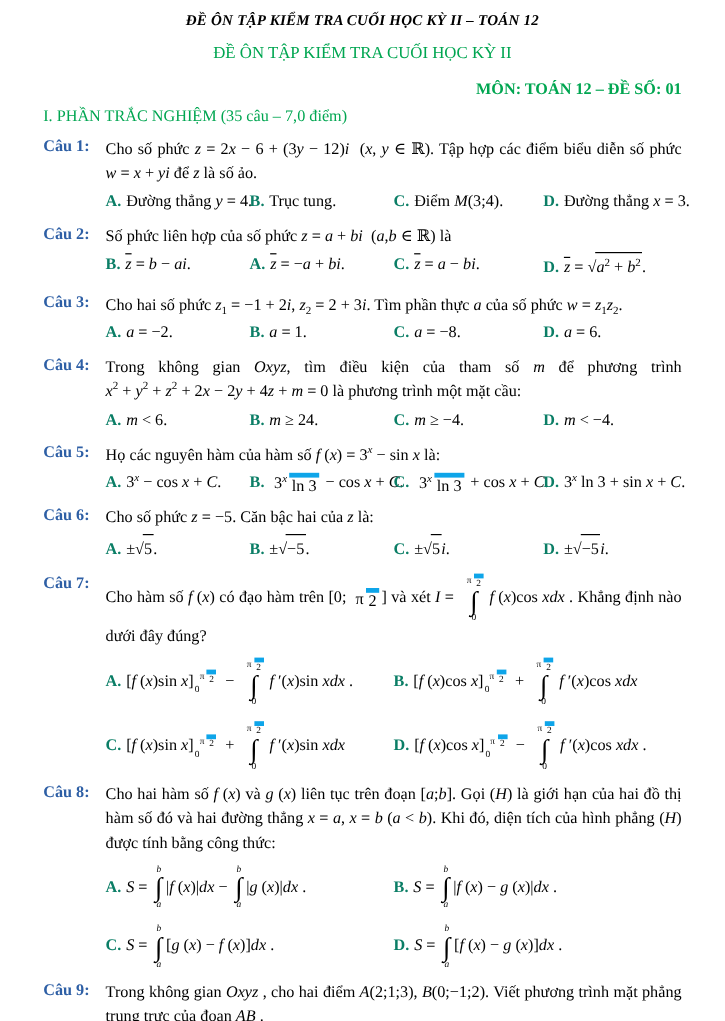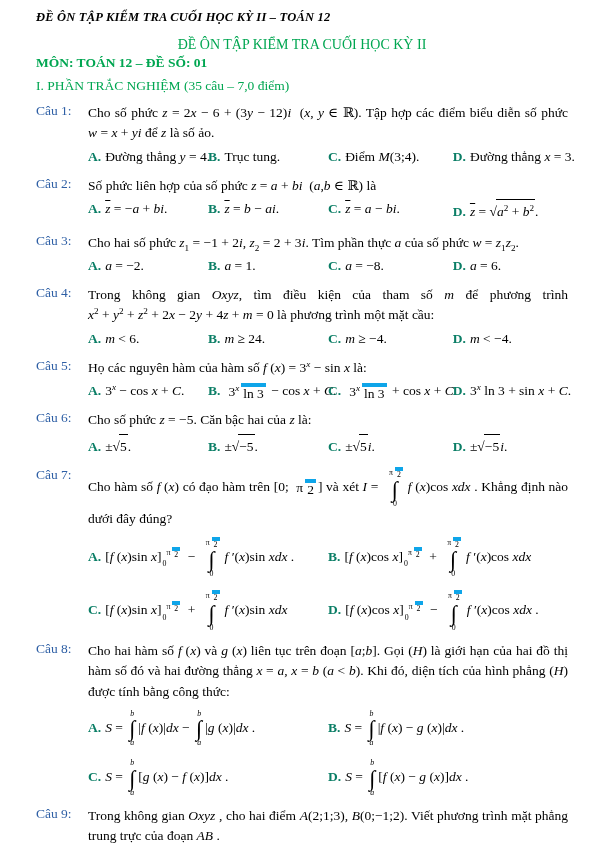--- a/index.html
+++ b/index.html
@@ -3,27 +3,27 @@
 <meta charset="utf-8">
 <style>
   html,body { margin:0; padding:0; background:#ffffff; }
   .page {
     width:604px; height:851px; box-sizing:border-box;
     padding:10px 36px 0 36px; background:#ffffff;
     font-family:"Liberation Serif","DejaVu Serif",serif;
     font-size:13.5px; color:#000;
     display:flex; flex-direction:column; overflow:hidden;
   }
-  .hdr-right { text-align:left; font-weight:bold; font-style:italic; font-size:12.5px; letter-spacing:.2px; }
+  .hdr-right { text-align:center; font-weight:bold; font-style:italic; font-size:12.5px; letter-spacing:.2px; }
   .title    { text-align:center; font-weight:normal; color:var(--green); margin-top:12px; font-size:14px; }
-  .subtitle { text-align:left; font-weight:bold; color:var(--green); margin-top:2px; font-size:13.5px; }
+  .subtitle { text-align:right; font-weight:bold; color:var(--green); margin-top:13px; font-size:13.5px; }
   .section  { font-weight:normal; color:var(--green); margin-top:7px; font-size:13.5px; }
 
   .q { display:flex; margin-top:9px; }
-  .q-label { flex:0 0 52px; font-weight:normal; color:var(--blue); }
+  .q-label { flex:0 0 52px; font-weight:bold; color:var(--blue); }
   .q-content { flex:1 1 auto; min-width:0; }
   .q-body { text-align:justify; line-height:1.5; }
   .opts { margin-top:3px; line-height:1.5; }
   .opts.g4 { display:grid; grid-template-columns:25% 25% 26% 24%; }
   .opts.g2 { display:grid; grid-template-columns:50% 50%; row-gap:12px; margin-top:8px; }
   .opt { white-space:nowrap; }
   .opt .k { font-weight:bold; color:var(--teal); margin-right:4px; }
 
   i { font-style:italic; }
   sup,sub { font-size:68%; line-height:0; }
@@ -62,22 +62,22 @@
             <span class="opt"><b class="k">C.</b><span>Điểm <i>M</i>(3;4).</span></span>
             <span class="opt"><b class="k">D.</b><span>Đường thẳng <i>x</i> = 3.</span></span>
           </div>
         </div>
       </div>
       <div class="q">
         <div class="q-label">Câu 2:</div>
         <div class="q-content">
           <div class="q-body">Số phức liên hợp của số phức <span class="nw"><i>z</i> = <i>a</i> + <i>bi</i></span>&nbsp; <span class="nw">(<i>a</i>,<i>b</i> ∈ ℝ)</span> là</div>
           <div class="opts g4">
+            <span class="opt"><b class="k">B.</b><span><span class="zb"><i>z</i></span> = <i>b</i> − <i>ai</i>.</span></span>
             <span class="opt"><b class="k">A.</b><span><span class="zb"><i>z</i></span> = −<i>a</i> + <i>bi</i>.</span></span>
-            <span class="opt"><b class="k">B.</b><span><span class="zb"><i>z</i></span> = <i>b</i> − <i>ai</i>.</span></span>
             <span class="opt"><b class="k">C.</b><span><span class="zb"><i>z</i></span> = <i>a</i> − <i>bi</i>.</span></span>
             <span class="opt"><b class="k">D.</b><span><span class="zb"><i>z</i></span> = <span class="rt">√</span><span class="ov"><i>a</i><sup>2</sup> + <i>b</i><sup>2</sup></span>.</span></span>
           </div>
         </div>
       </div>
       <div class="q">
         <div class="q-label">Câu 3:</div>
         <div class="q-content">
           <div class="q-body">Cho hai số phức <span class="nw"><i>z</i><sub>1</sub> = −1 + 2<i>i</i>,</span> <span class="nw"><i>z</i><sub>2</sub> = 2 + 3<i>i</i>.</span> Tìm phần thực <i>a</i> của số phức <span class="nw"><i>w</i> = <i>z</i><sub>1</sub><i>z</i><sub>2</sub>.</span></div>
           <div class="opts g4">

